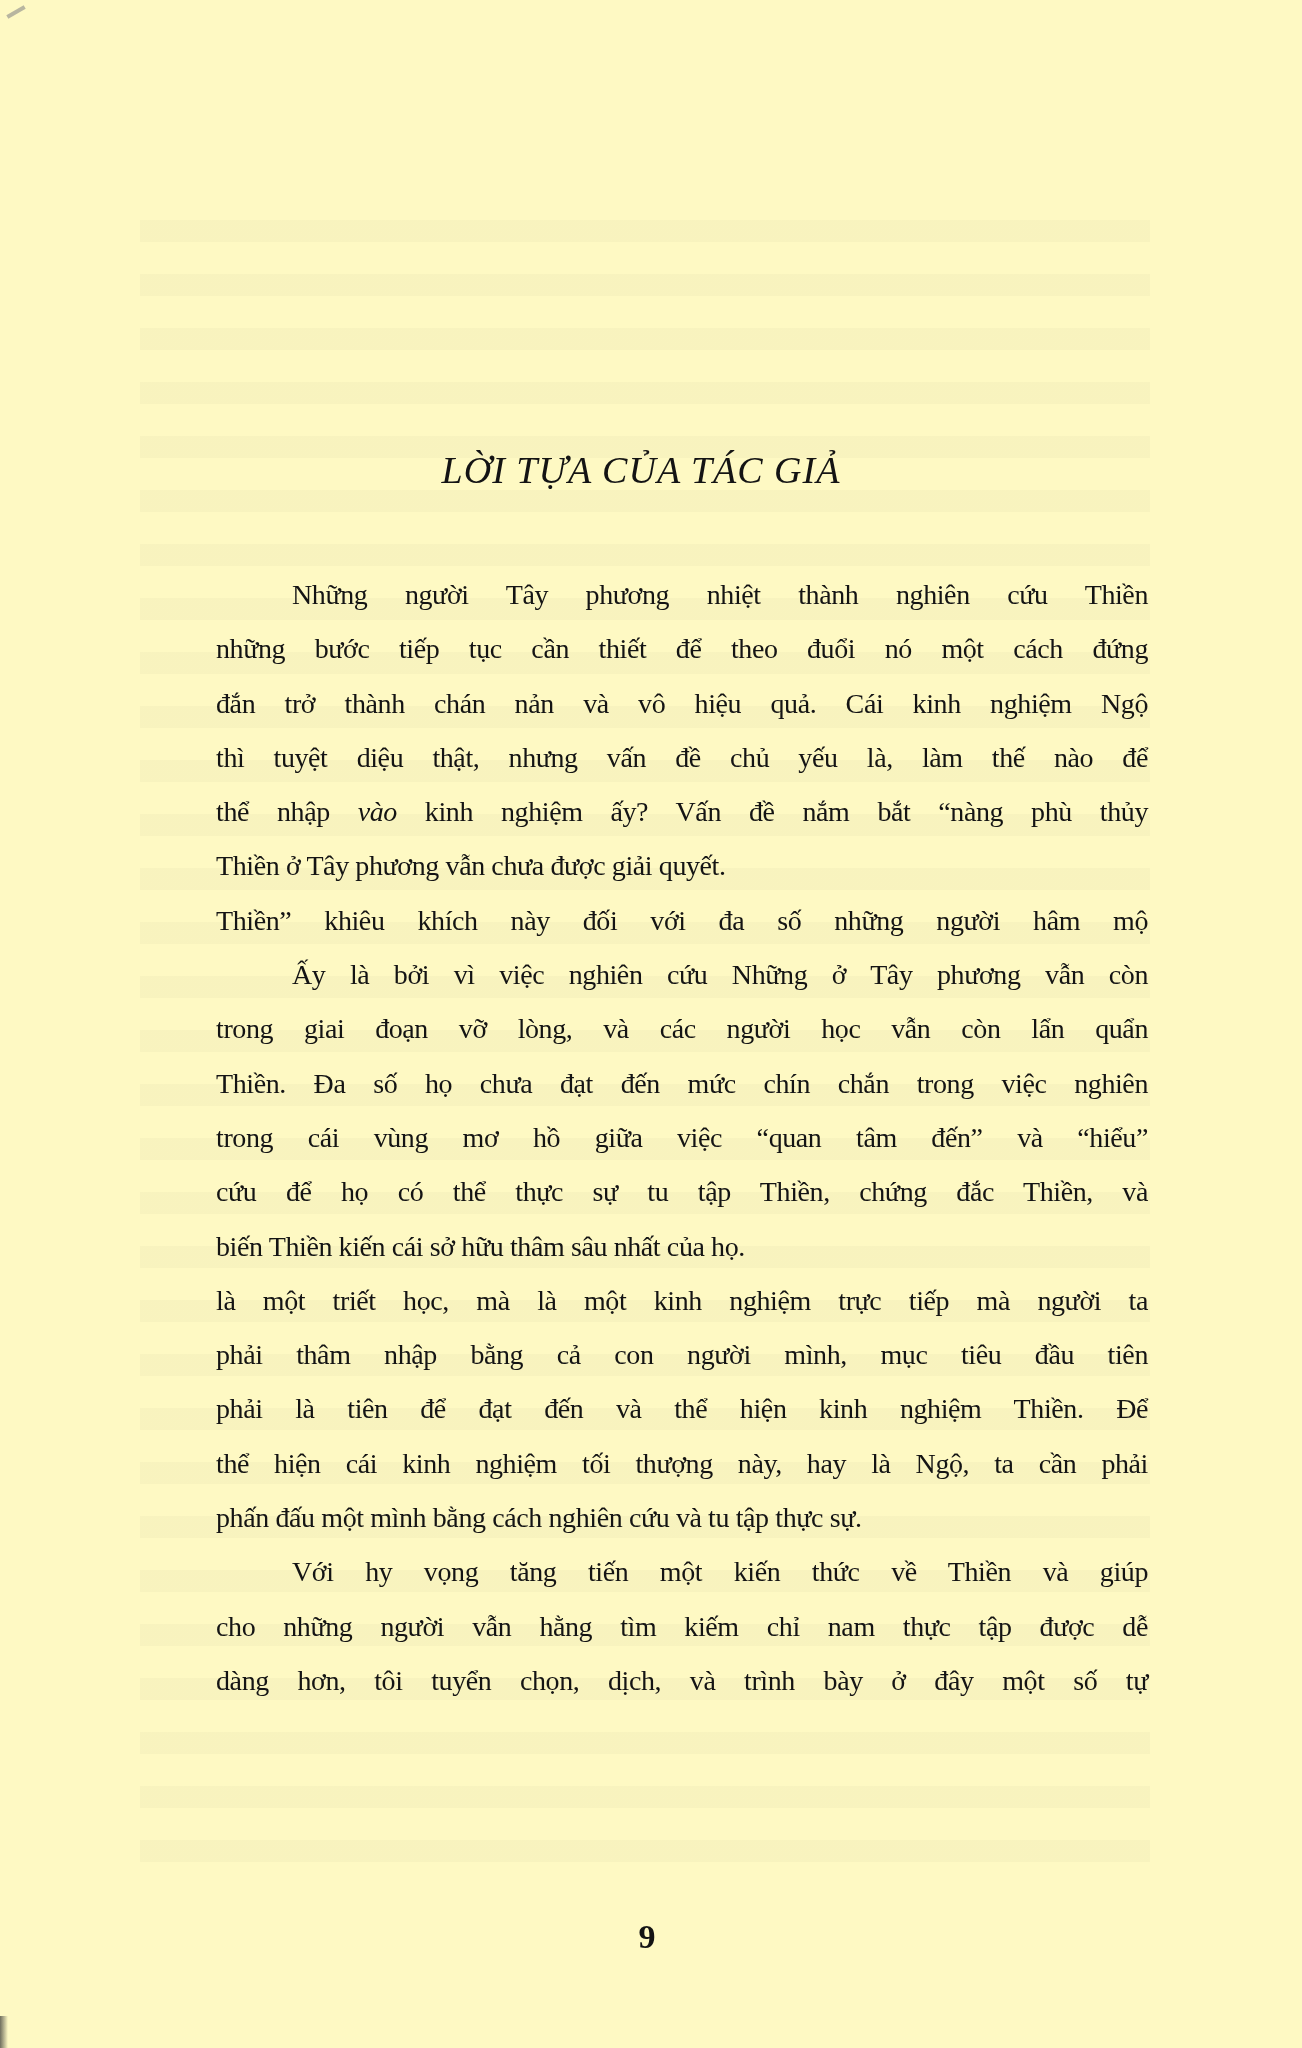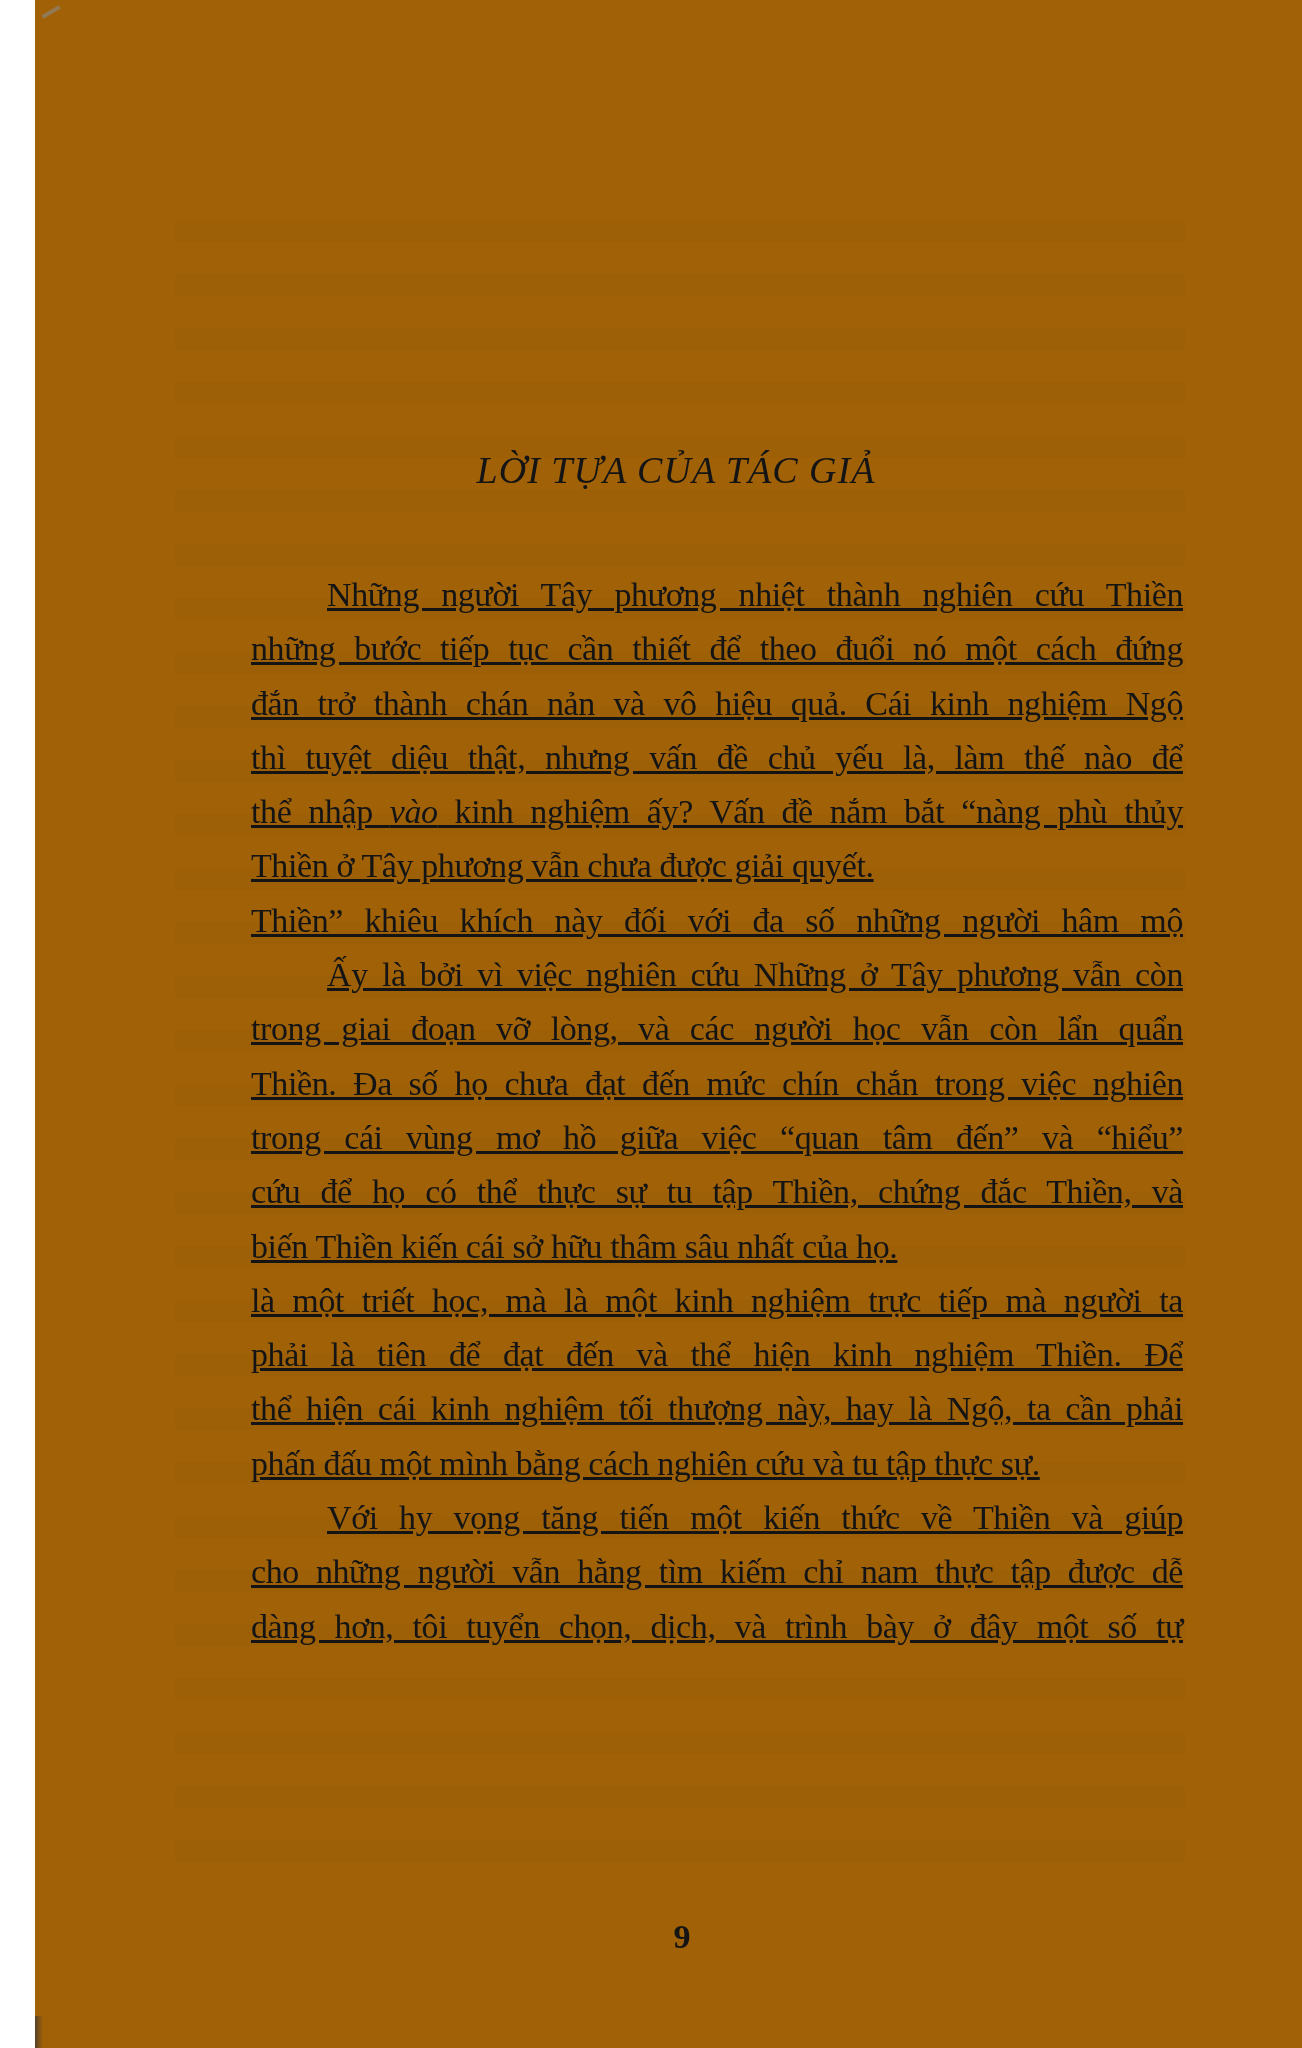--- a/index.html
+++ b/index.html
@@ -11,22 +11,21 @@
       width: 1302px;
       height: 2048px;
       position: relative;
       overflow: hidden;
       font-family: "Liberation Serif", "DejaVu Serif", serif;
       color: #141414;
     }
     .page {
       position: absolute;
       inset: 0;
-      background: #a16207;
-      margin-left: 35px;
+      background: #fef9c3;
     }
     
     .bleed {
       position: absolute;
       left: 140px;
       top: 190px;
       width: 1010px;
       height: 1680px;
       background-image: repeating-linear-gradient(
         to bottom,
@@ -72,25 +71,24 @@
       font-weight: normal;
       padding-left: 0;
       box-sizing: border-box;
       transform: translateX(-10px);
     }
     .body {
       position: absolute;
       left: 140px;
       top: 568px;
       width: 1008px;
-      font-size: 34px;
+      font-size: 28px;
       line-height: 54.3px;
       text-align: justify;
       letter-spacing: -0.4px;
-      text-decoration: underline;
     }
     .para {
       margin: 0;
       text-indent: 76px;
       text-align: justify;
       text-align-last: auto;
     }
     .line {
       display: block;
       text-align: justify;
@@ -144,20 +142,21 @@
       <span class="line first">Ấy là bởi vì việc nghiên cứu Những ở Tây phương vẫn còn</span>
       <span class="line">trong giai đoạn vỡ lòng, và các người học vẫn còn lẩn quẩn</span>
       <span class="line">Thiền. Đa số họ chưa đạt đến mức chín chắn trong việc nghiên</span>
       <span class="line">trong cái vùng mơ hồ giữa việc “quan tâm đến” và “hiểu”</span>
       <span class="line">cứu để họ có thể thực sự tu tập Thiền, chứng đắc Thiền, và</span>
       <span class="line last">biến Thiền kiến cái sở hữu thâm sâu nhất của họ.</span>
     </div>
 
     <div class="para">
       <span class="line">là một triết học, mà là một kinh nghiệm trực tiếp mà người ta</span>
+      <span class="line">phải thâm nhập bằng cả con người mình, mục tiêu đầu tiên</span>
       <span class="line">phải là tiên để đạt đến và thể hiện kinh nghiệm Thiền. Để</span>
       <span class="line">thể hiện cái kinh nghiệm tối thượng này, hay là Ngộ, ta cần phải</span>
       <span class="line last">phấn đấu một mình bằng cách nghiên cứu và tu tập thực sự.</span>
     </div>
 
     <div class="para">
       <span class="line first">Với hy vọng tăng tiến một kiến thức về Thiền và giúp</span>
       <span class="line">cho những người vẫn hằng tìm kiếm chỉ nam thực tập được dễ</span>
       <span class="line">dàng hơn, tôi tuyển chọn, dịch, và trình bày ở đây một số tự</span>
     </div>

